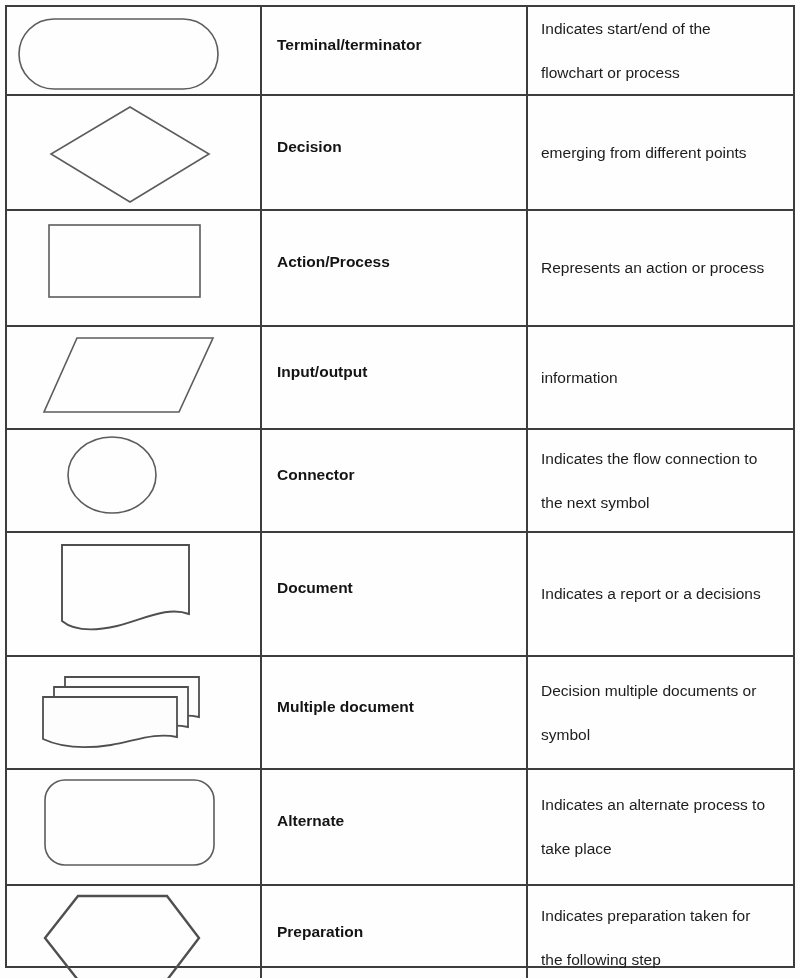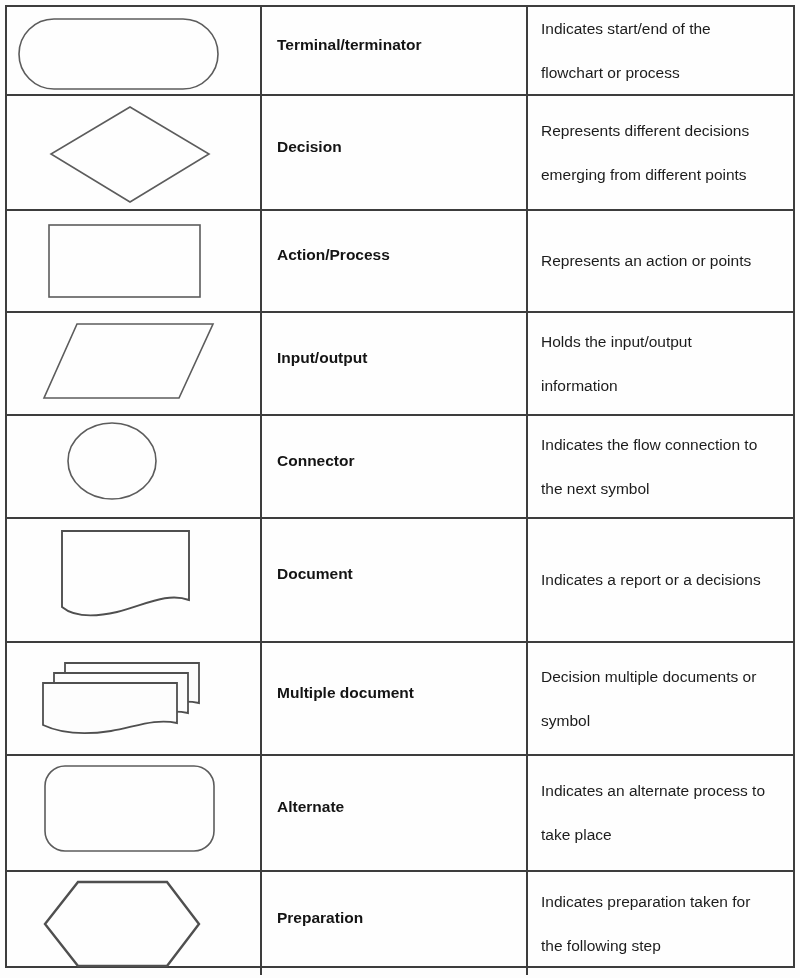--- a/index.html
+++ b/index.html
@@ -14,21 +14,21 @@
     width:790px; height:963px;
     border:2px solid #3d3d3d;
     background:#fefefe;
   }
   .row {
     display:grid;
     grid-template-columns:255px 266px 1fr;
     border-bottom:2px solid #3d3d3d;
   }
   .row:last-child { border-bottom:none; }
-  .r1{height:89px} .r2{height:115px} .r3{height:102px}
+  .r1{height:89px} .r2{height:115px} .r3{height:116px}
   .r4{height:103px} .r5{height:103px} .r6{height:124px}
   .r7{height:113px} .r8{height:116px} .r9{height:103px}
   .cell { overflow:hidden; }
   .sym  { border-right:2px solid #3d3d3d; }
   .sym svg { display:block; }
   .name {
     border-right:2px solid #3d3d3d;
     display:flex; align-items:center;
     padding-left:15px;
     font-size:15.5px; font-weight:700; color:#141414;
@@ -70,51 +70,49 @@
     <div class="row r2">
       <div class="cell sym">
         <svg width="255" height="113" viewBox="0 0 255 113">
           <polygon class="shape" points="123,11 202,58 123,106 44,58"></polygon>
         </svg>
       </div>
       <div class="cell name">
         <span>Decision</span>
       </div>
       <div class="cell desc">
-        <div class="dline">Represents different decisions</div>
         <div class="dline">emerging from different points</div>
       </div>
     </div>
 
     <div class="row r3">
       <div class="cell sym">
         <svg width="255" height="100" viewBox="0 0 255 100">
           <rect class="shape" x="42" y="14" width="151" height="72"></rect>
         </svg>
       </div>
       <div class="cell name">
         <span>Action/Process</span>
       </div>
       <div class="cell desc">
-        <div class="dline">Represents an action or points</div>
+        <div class="dline">Represents an action or process</div>
 
       </div>
     </div>
 
     <div class="row r4">
       <div class="cell sym">
         <svg width="255" height="101" viewBox="0 0 255 101">
           <polygon class="shape" points="70,11 206,11 172,85 37,85"></polygon>
         </svg>
       </div>
       <div class="cell name">
         <span>Input/output</span>
       </div>
       <div class="cell desc">
-        <div class="dline">Holds the input/output</div>
         <div class="dline">information</div>
       </div>
     </div>
 
     <div class="row r5">
       <div class="cell sym">
         <svg width="255" height="101" viewBox="0 0 255 101">
           <ellipse class="shape" cx="105" cy="45" rx="44" ry="38"></ellipse>
         </svg>
       </div>

